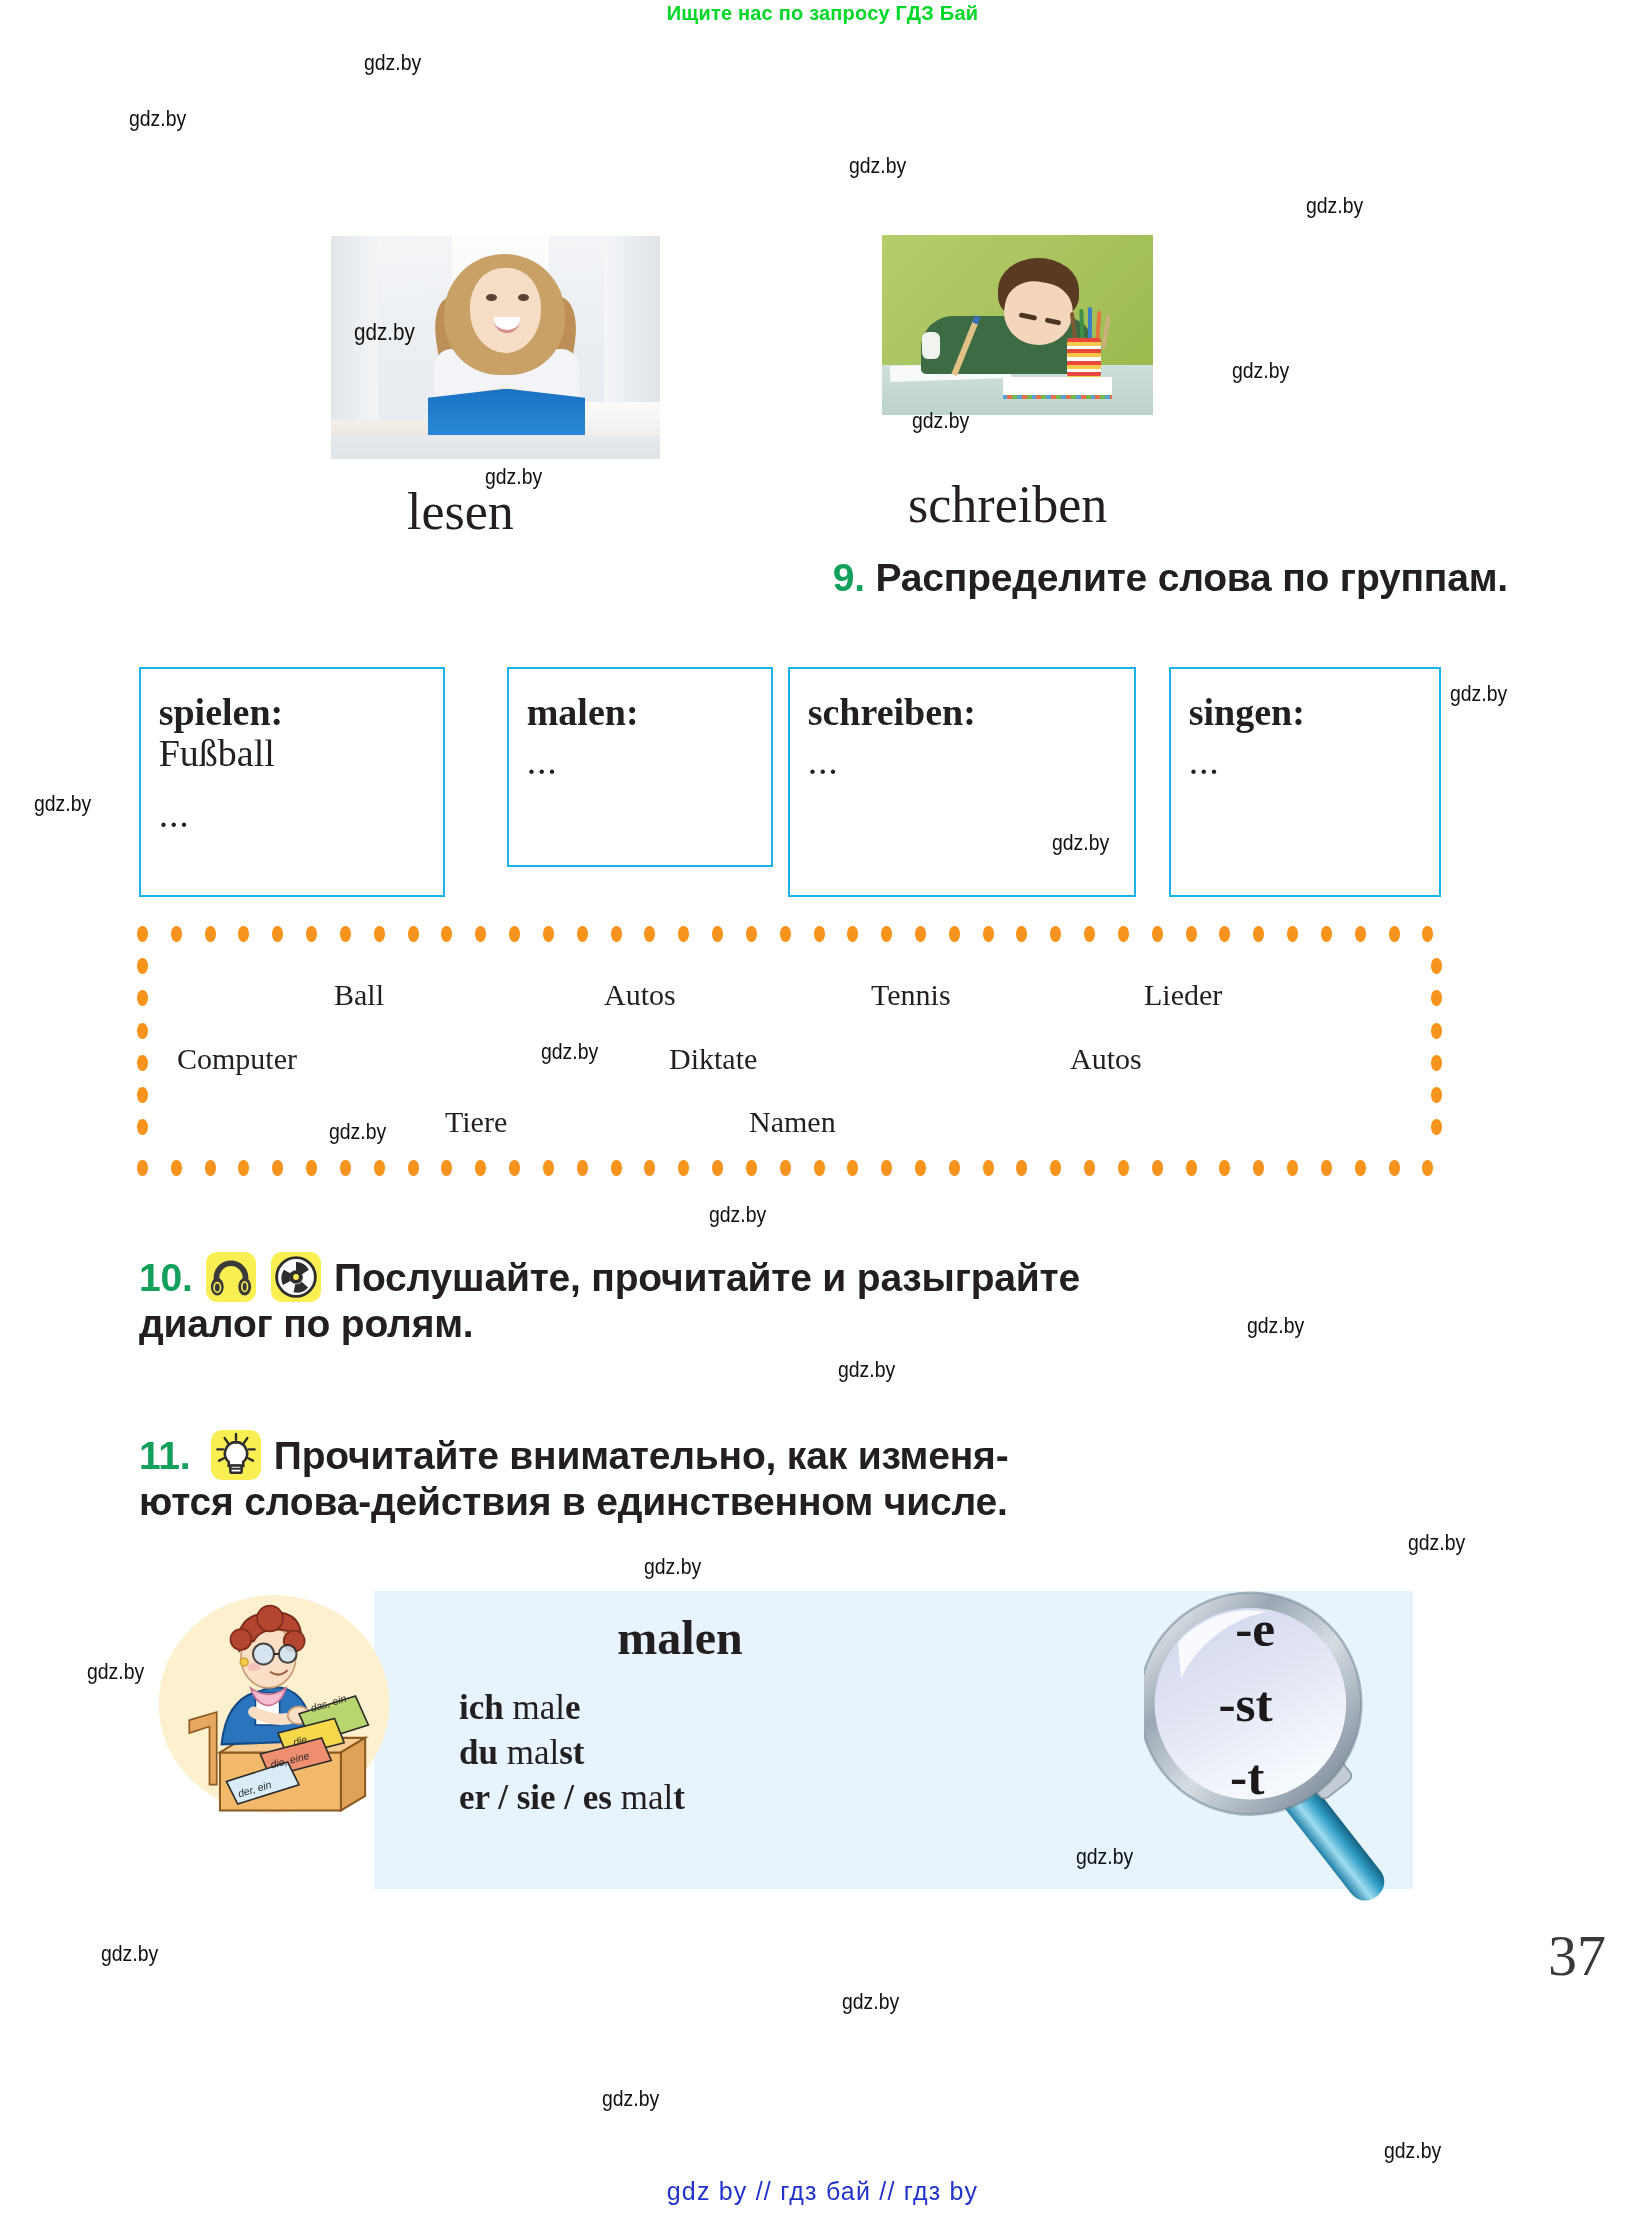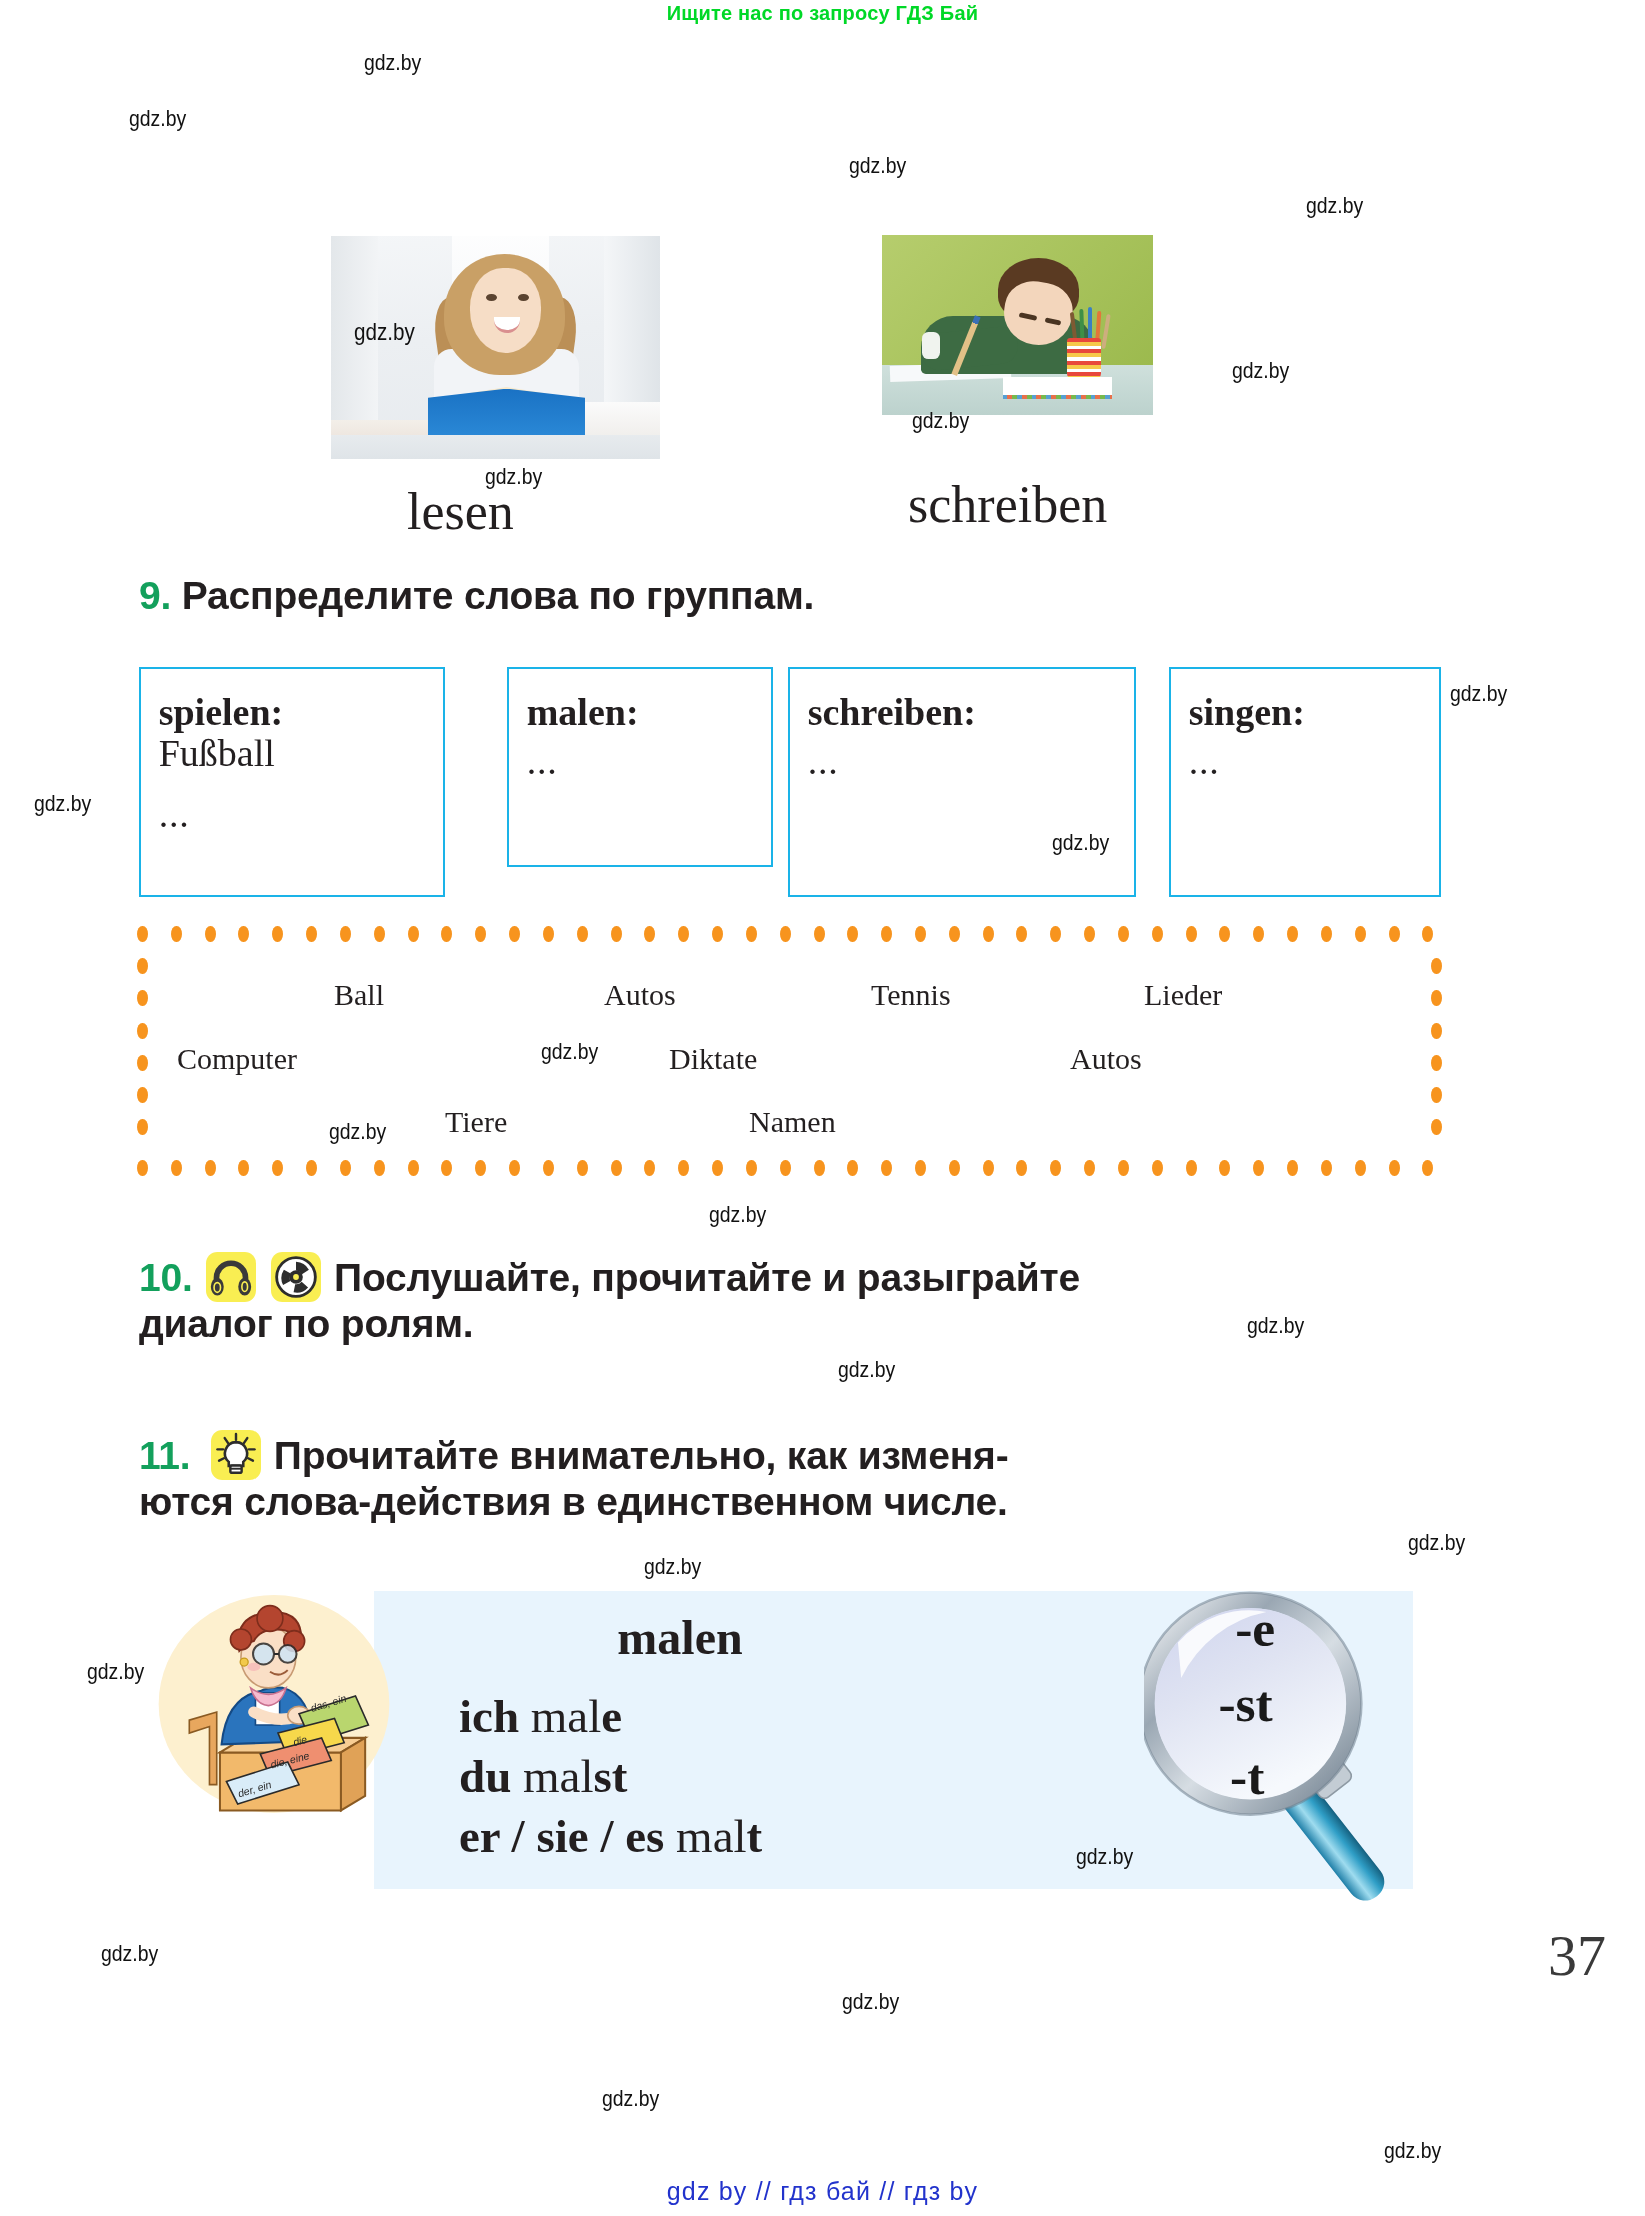--- a/index.html
+++ b/index.html
@@ -180,21 +180,21 @@
   }
   .gram-title{
     position:absolute;left:0;top:19.3px;width:612px;
     text-align:center;
     font-family:"Liberation Serif",serif;
     font-weight:700;font-size:48px;color:#231f20;
   }
   .gram-lines{
     position:absolute;left:85px;top:95px;
     font-family:"Liberation Serif",serif;
-    font-size:47px;color:#231f20;line-height:1.28;
+    font-size:35px;color:#231f20;line-height:1.28;
   }
   .gram-lines b{font-weight:700;}
 
   .teacher-ill{position:absolute;left:157px;top:1583px;width:234px;height:242px;}
   .magnifier{position:absolute;left:1144px;top:1583px;width:290px;height:346px;}
 
   
   .page-number{
     position:absolute;right:39px;top:1922px;
     font-family:"Liberation Serif",serif;
@@ -258,21 +258,21 @@
     <div class="pen" style="left:190px;top:77px;height:37px;background:#7e5a33;transform:rotate(-7deg);"></div>
     <div class="pen" style="left:198px;top:74px;height:40px;background:#3f8f46;transform:rotate(-2deg);"></div>
     <div class="pen" style="left:206px;top:72px;height:42px;background:#3a7fc4;"></div>
     <div class="pen" style="left:214px;top:76px;height:39px;background:#e2763a;transform:rotate(4deg);"></div>
     <div class="pen" style="left:222px;top:79px;height:35px;background:#cdae7e;transform:rotate(9deg);"></div>
     <div class="cup"></div>
     <div class="nb"></div>
   </div>
   <div class="photo-caption" style="left:908px;top:475px;">schreiben</div>
 
-  <div class="ex-head" style="left:139px;top:574px;width:1369px;">
+  <div class="ex-head" style="left:139px;top:556px;width:1369px;text-align:right;">
     <span class="ex-num">9.</span>
     <span>Распределите слова по группам.</span>
   </div>
 
   <div class="group-box" style="left:139px;top:667px;width:306px;height:230px;">
     <div class="gtitle">spielen:</div>
     <div class="gval">Fußball</div>
     <div class="gdots" style="margin-top:21px;">...</div>
   </div>
 

